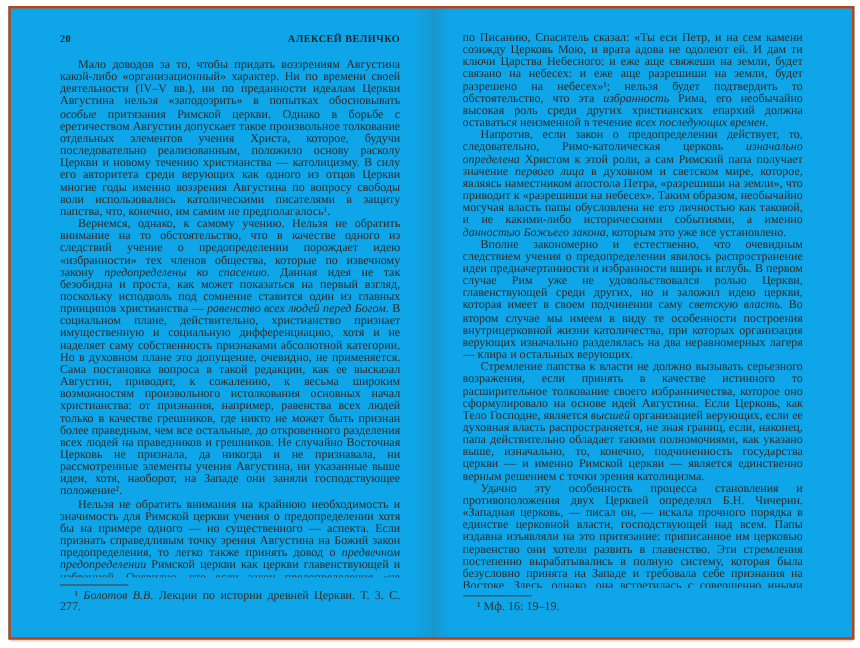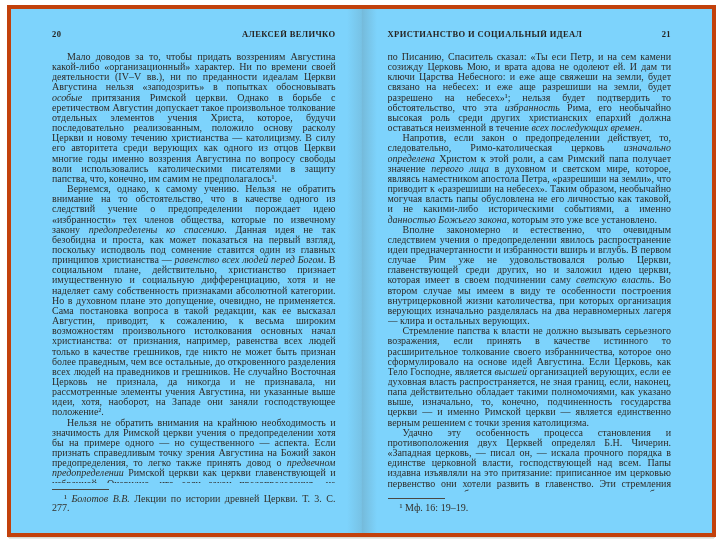--- a/index.html
+++ b/index.html
@@ -9,22 +9,22 @@
     width: 717px;
     height: 540px;
     overflow: hidden;
   }
   .book {
     position: absolute;
     left: 7px;
     top: 5px;
     width: 701px;
     height: 524px;
-    background: #7dd3fc;
-    border: 4px solid #c2410c;
+    background: #0ea5e9;
+    border: 2px solid #c2410c;
     box-shadow: 0 2px 0 -1px #d8d8d2, 0 4px 0 -2px #e9e9e4;
     display: flex;
   }
   .gutter-shadow {
     position: absolute;
     left: 50%;
     top: 0;
     bottom: 0;
     width: 30px;
     transform: translateX(-50%);
@@ -104,24 +104,20 @@
       </div>
     <div class="footnotes">
       <div class="fn-rule"></div>
       <div>
           <p class="fnote"><span>¹ </span><span class="it">Болотов В.В.</span><span> Лекции по истории древней Церкви. Т. 3. С. 277.</span></p>
         </div>
     </div>
   </div>
 
   <div class="page page-right">
-    <div class="page-header">
-      <span>ХРИСТИАНСТВО И СОЦИАЛЬНЫЙ ИДЕАЛ</span>
-      <span>21</span>
-    </div>
     <div class="body-text">
         <p class="para noindent"><span>по Писанию, Спаситель сказал: «Ты еси Петр, и на сем камени созижду Церковь Мою, и врата адова не одолеют ей. И дам ти ключи Царства Небесного: и еже аще свяжеши на земли, будет связано на небесех: и еже аще разрешиши на земли, будет разрешено на небесех»¹; нельзя будет подтвердить то обстоятельство, что эта </span><span class="it">избранность</span><span> Рима, его необычайно высокая роль среди других христианских епархий должна оставаться неизменной в течение </span><span class="it">всех последующих времен</span><span>.</span></p>
         <p class="para"><span>Напротив, если закон о предопределении действует, то, следовательно, Римо-католическая церковь </span><span class="it">изначально определена</span><span> Христом к этой роли, а сам Римский папа получает значение </span><span class="it">первого лица</span><span> в духовном и светском мире, которое, являясь наместником апостола Петра, «разрешиши на земли», что приводит к «разрешиши на небесех». Таким образом, необычайно могучая власть папы обусловлена не его личностью как таковой, и не какими-либо историческими событиями, а именно </span><span class="it">данностью Божьего закона</span><span>, которым это уже все установлено.</span></p>
         <p class="para"><span>Вполне закономерно и естественно, что очевидным следствием учения о предопределении явилось распространение идеи предначертанности и избранности вширь и вглубь. В первом случае Рим уже не удовольствовался ролью Церкви, главенствующей среди других, но и заложил идею церкви, которая имеет в своем подчинении саму </span><span class="it">светскую власть</span><span>. Во втором случае мы имеем в виду те особенности построения внутрицерковной жизни католичества, при которых организация верующих изначально разделялась на два неравномерных лагеря — клира и остальных верующих.</span></p>
         <p class="para"><span>Стремление папства к власти не должно вызывать серьезного возражения, если принять в качестве истинного то расширительное толкование своего избранничества, которое оно сформулировало на основе идей Августина. Если Церковь, как Тело Господне, является </span><span class="it">высшей</span><span> организацией верующих, если ее духовная власть распространяется, не зная границ, если, наконец, папа действительно обладает такими полномочиями, как указано выше, изначально, то, конечно, подчиненность государства церкви — и именно Римской церкви — является единственно верным решением с точки зрения католицизма.</span></p>
         <p class="para"><span>Удачно эту особенность процесса становления и противоположения двух Церквей определял Б.Н. Чичерин. «Западная церковь, — писал он, — искала прочного порядка в единстве церковной власти, господствующей над всем. Папы издавна изъявляли на это притязание: приписанное им церковью первенство они хотели развить в главенство. Эти стремления постепенно вырабатывались в полную систему, которая была безусловно принята на Западе и требовала себе признания на Востоке. Здесь, однако, она встретилась с совершенно иными взглядами.</span></p>
       </div>
     <div class="footnotes">
       <div class="fn-rule"></div>
       <div>

